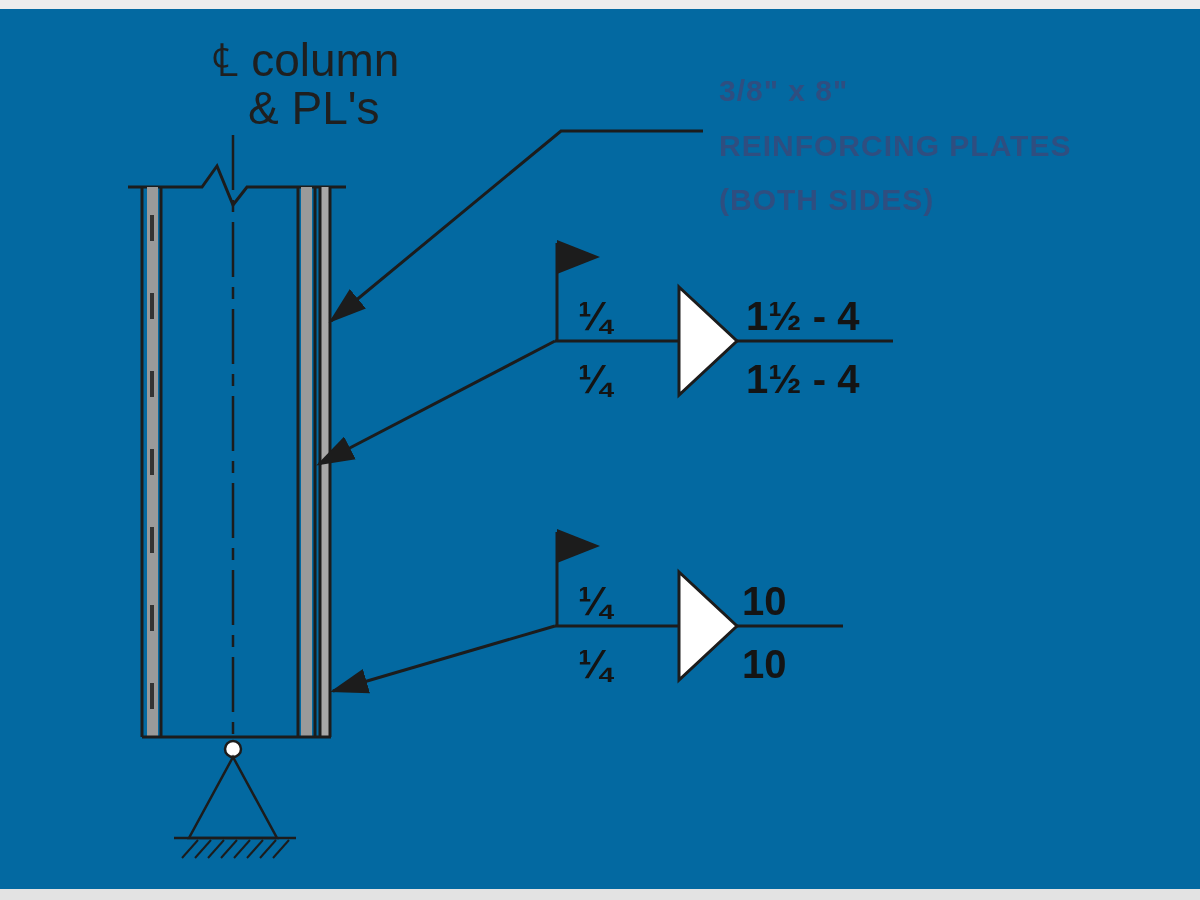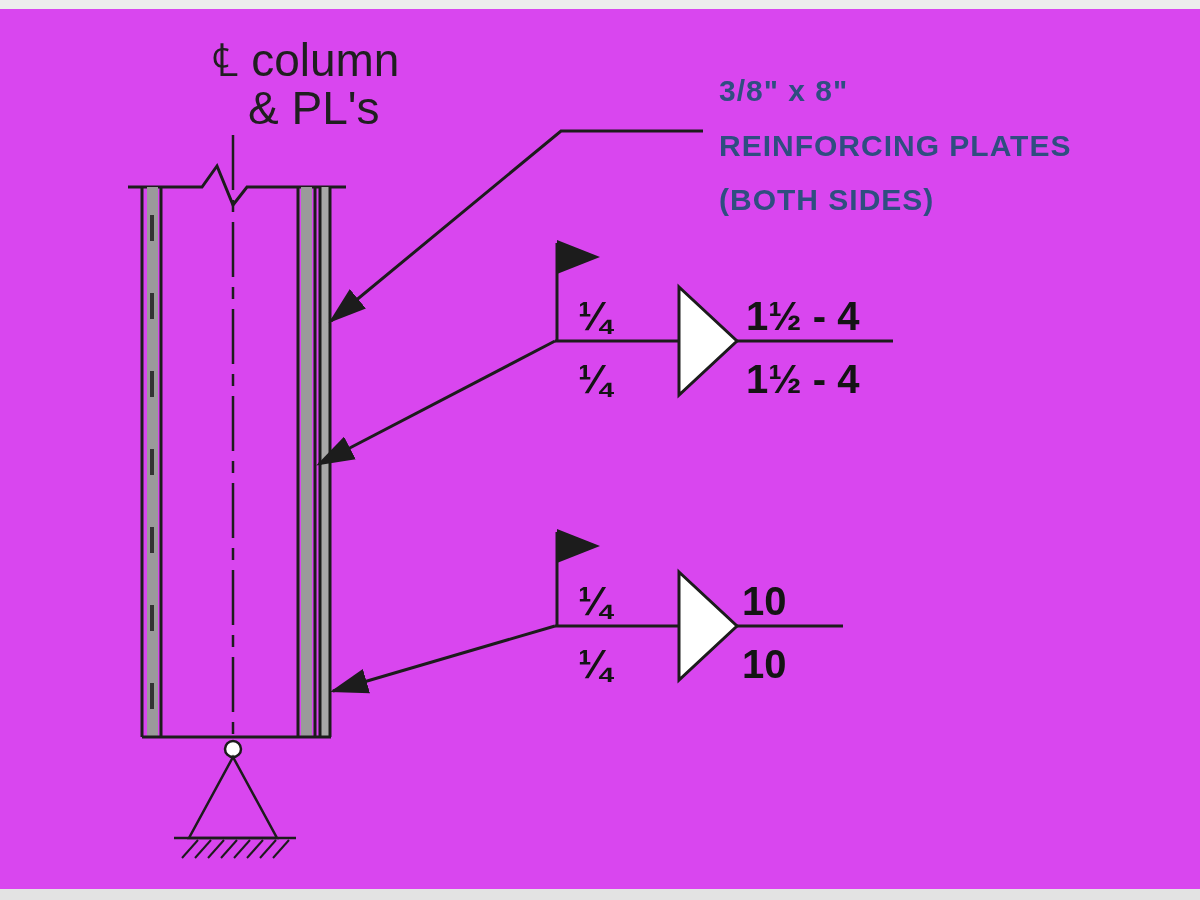--- a/index.html
+++ b/index.html
@@ -1,20 +1,20 @@
 <!DOCTYPE html>
 <html><head>
 <meta charset="utf-8">
 <style>
   html, body { margin: 0; padding: 0; background: #ffffff; }
   .page {
     position: relative;
     width: 1200px;
     height: 900px;
-    background: #d946ef;
+    background: #0369a1;
     overflow: hidden;
     font-family: "Liberation Sans", sans-serif;
   }
   svg text { font-family: "Liberation Sans", sans-serif; }
   .title-text { font-size: 46px; font-weight: 500; fill: #1f1f1f; }
   .note-text { font-size: 30px; font-weight: bold; letter-spacing: 1px; }
   .weld-text { font-size: 40px; font-weight: bold; fill: #141414; }
 </style>
 </head>
 <body>

